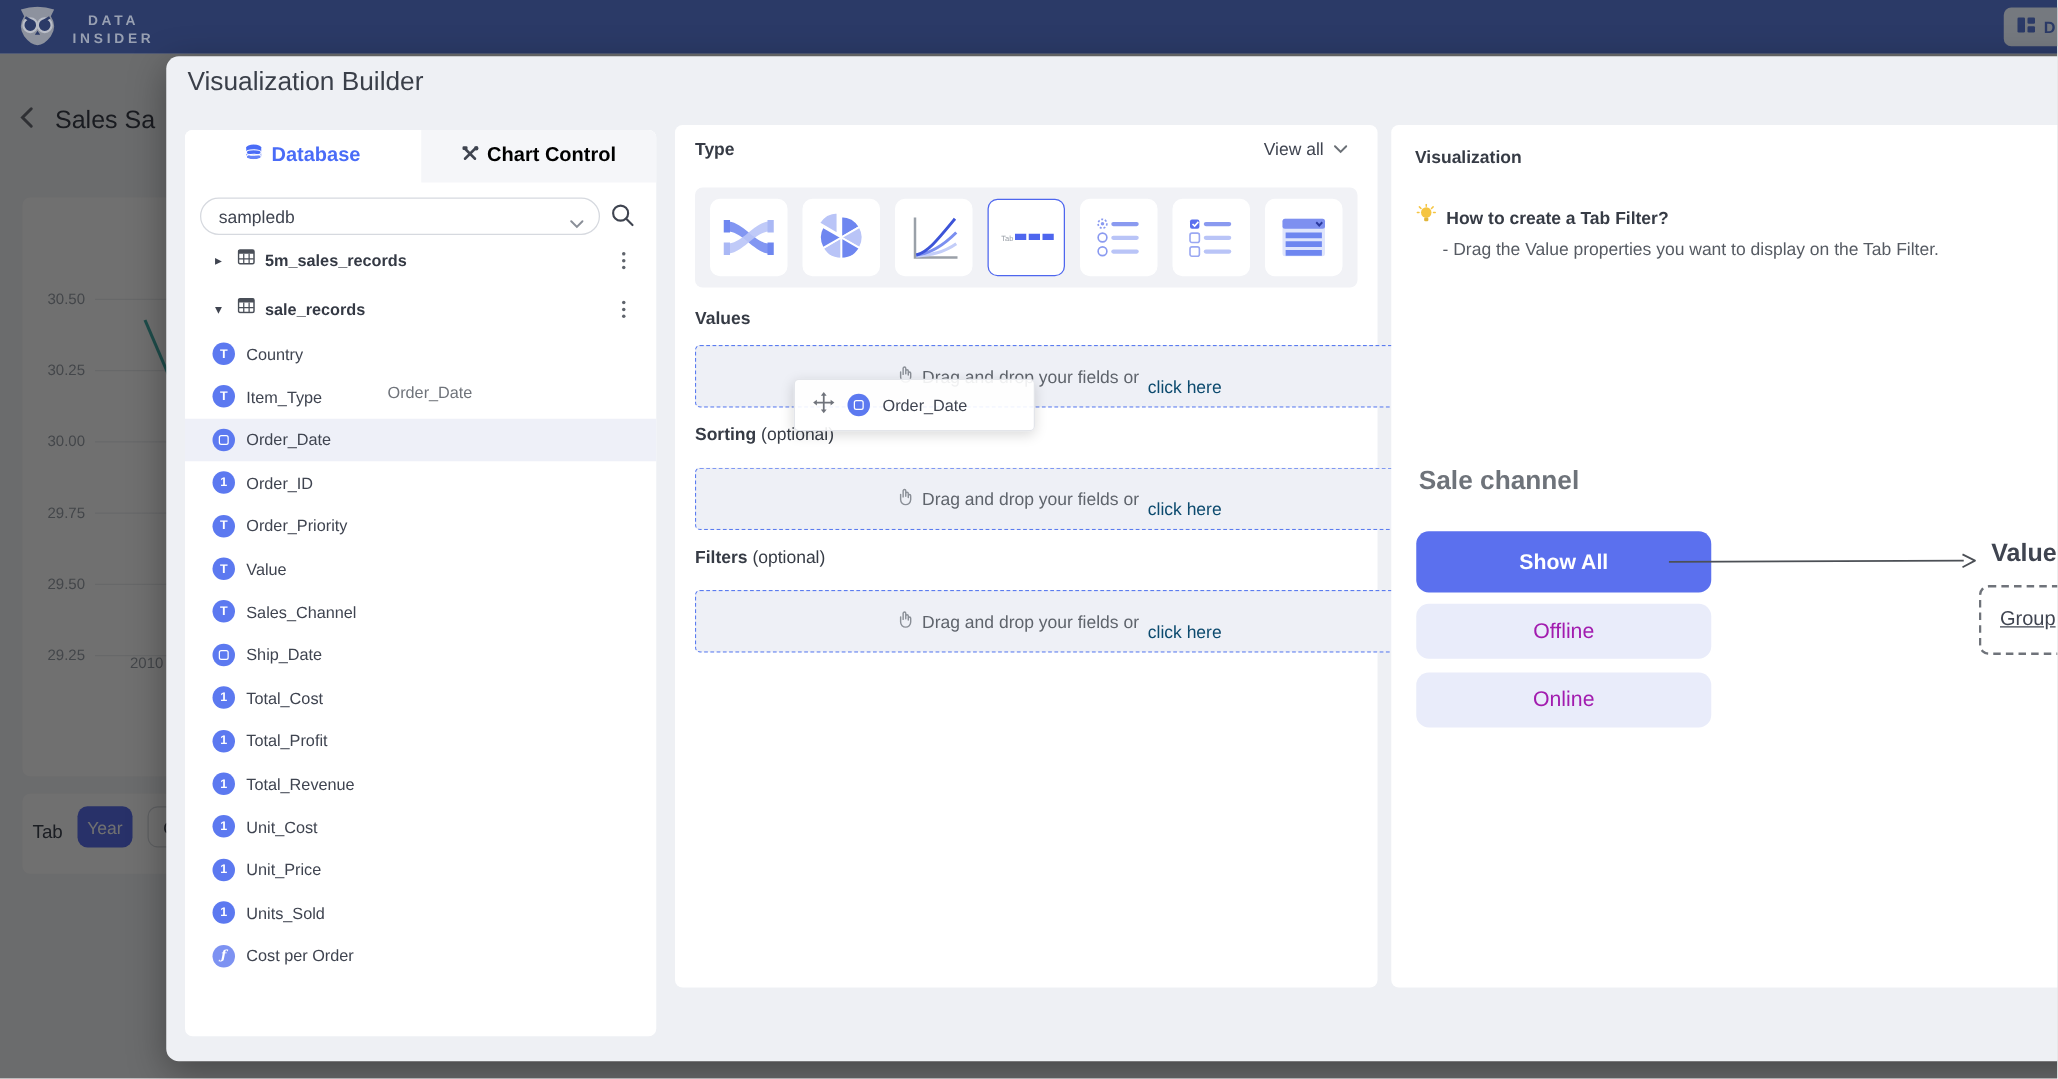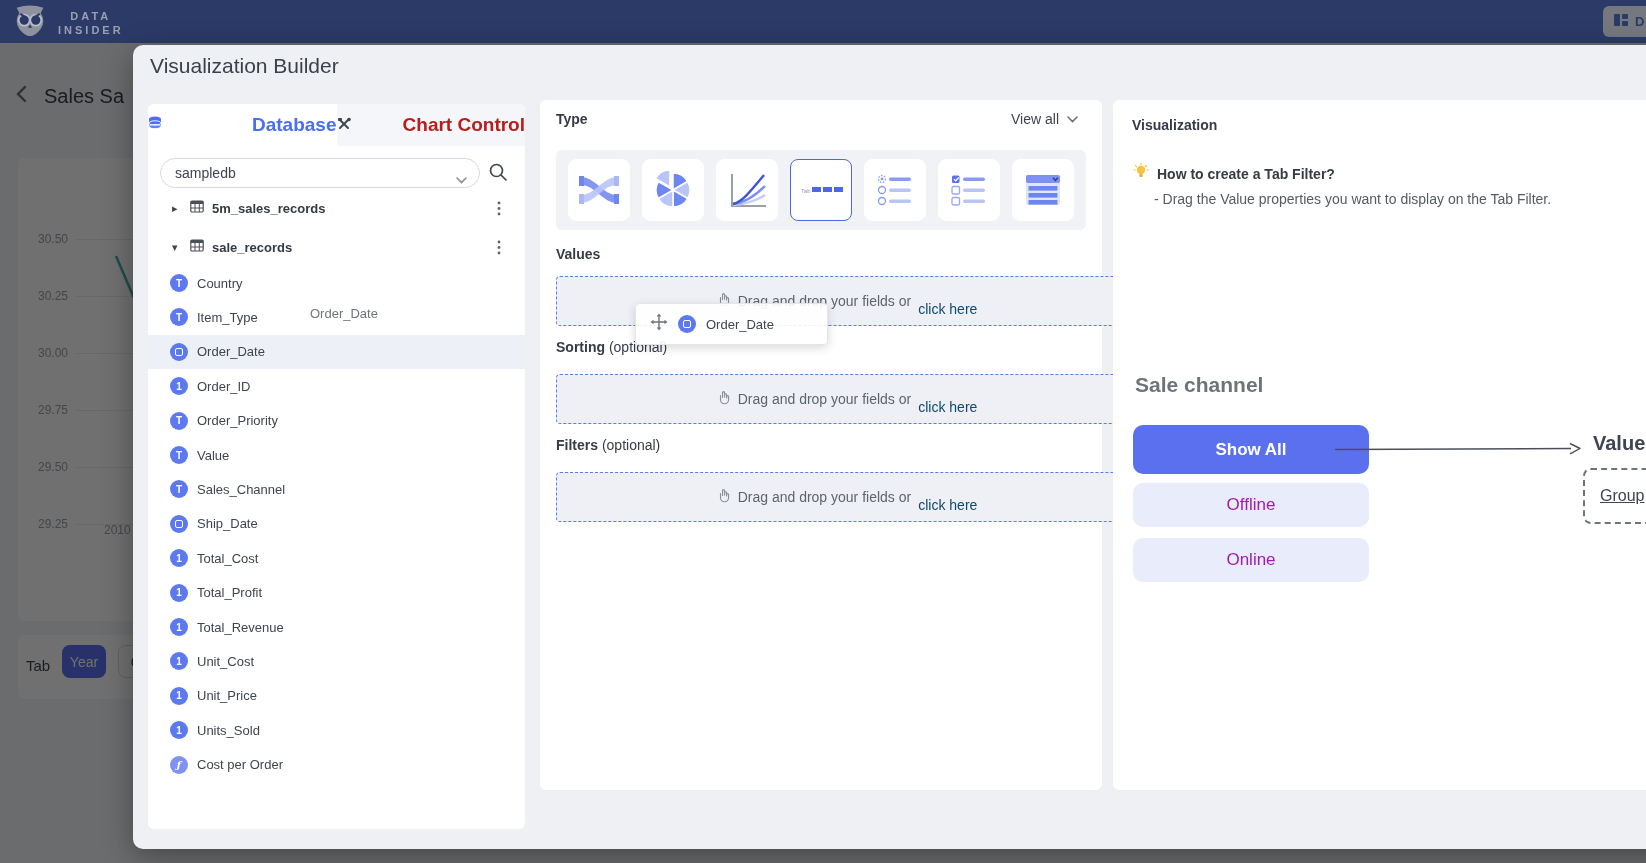--- a/index.html
+++ b/index.html
@@ -28,23 +28,23 @@
   .backdrop { position:absolute; left:0; top:43px; width:1646px; height:820px; background:rgba(0,0,0,0.56); z-index:10; }
 
   
   .modal { position:absolute; left:133px; top:45px; width:1560px; height:804px; background:#eef0f4; border-radius:10px 0 0 10px; box-shadow:0 8px 30px rgba(0,0,0,0.35); z-index:20; }
   .modal-title { position:absolute; left:17px; top:9px; font-size:21px; color:#3a3f49; }
   .panel { position:absolute; background:#ffffff; border-radius:6px; }
 
   
   .left-panel { left:15px; top:59px; width:377px; height:725px; overflow:hidden; }
   .lp-tabs { position:absolute; left:0; top:0; width:377px; height:42px; display:flex; }
-  .lp-tab { flex:1; display:flex; align-items:center; justify-content:space-between; gap:7px; font-size:19px; font-weight:bold; cursor:pointer; }
+  .lp-tab { flex:1; display:flex; align-items:center; justify-content:center; gap:7px; font-size:16px; font-weight:bold; cursor:pointer; }
   .lp-tab.active { background:#ffffff; color:#4a6cf7; }
-  .lp-tab.inactive { background:#f5f6f9; color:#b91c1c; border-radius:0 6px 0 0; }
+  .lp-tab.inactive { background:#f5f6f9; color:#000000; border-radius:0 6px 0 0; }
   .search-box { position:absolute; left:12px; top:54px; width:320px; height:30px; border:1px solid #d6d9df; border-radius:15px; background:#fff; }
   .search-box input { position:absolute; left:14px; top:0; width:270px; height:28px; border:none; outline:none; font-size:14px; color:#3f4450; background:transparent; font-family:inherit; }
   .search-chevron { position:absolute; right:12px; top:11px; }
   .magnifier { position:absolute; left:340px; top:58px; width:22px; height:22px; cursor:pointer; }
   .tree-row { position:absolute; left:0; width:377px; height:34px; display:flex; align-items:center; gap:8px; padding-left:24px; cursor:pointer; }
   .tree-caret { font-size:11px; color:#3f4450; width:10px; }
   .tree-label { font-size:13px; font-weight:bold; color:#343944; }
   .kebab { position:absolute; right:24px; top:10px; }
   .field-row { position:absolute; left:0; width:377px; height:34px; display:flex; align-items:center; gap:9px; padding-left:22px; cursor:pointer; }
   .field-row.sel { background:#eef0f8; }

